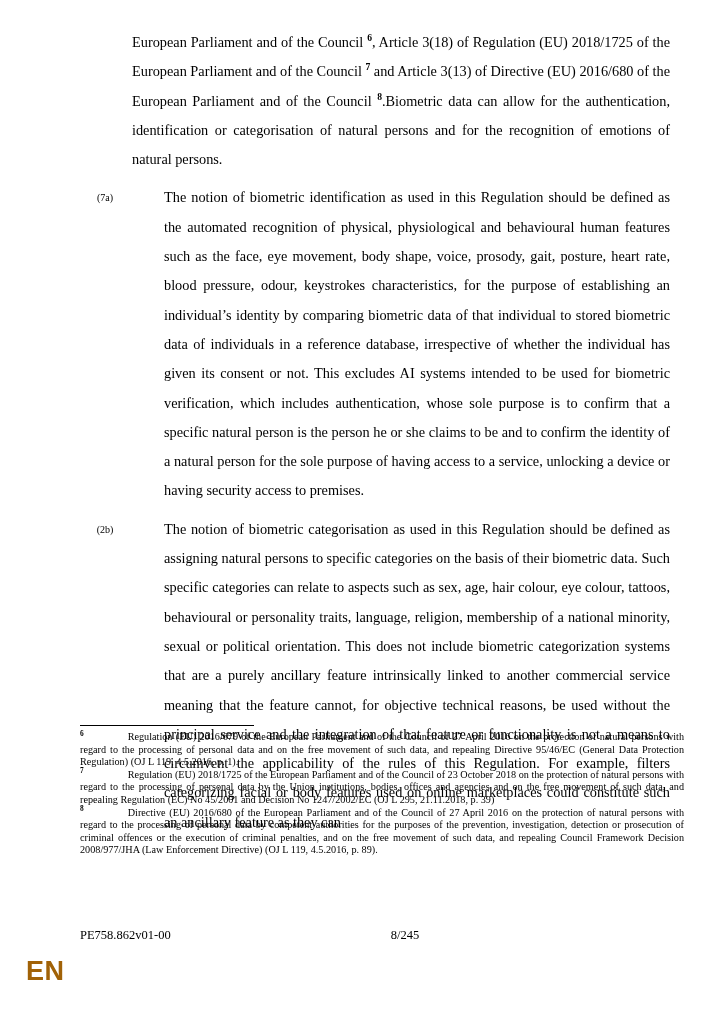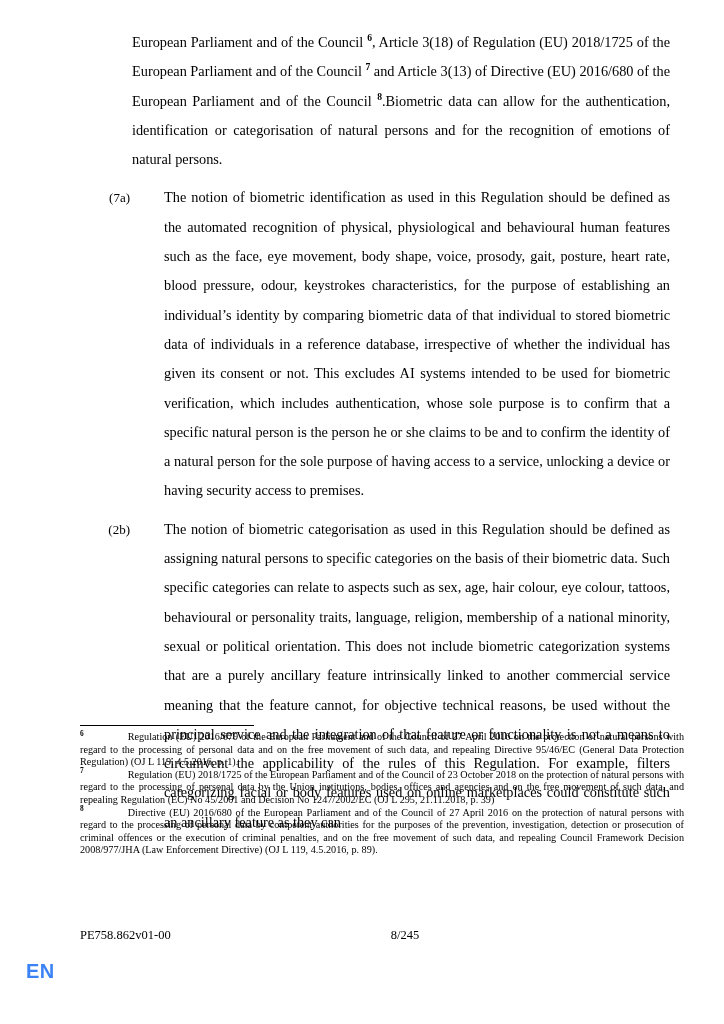--- a/index.html
+++ b/index.html
@@ -41,23 +41,23 @@
 
   .para + .para {
     margin-top: 9px;
   }
 
   .para-marker {
     position: absolute;
     left: 0;
     top: 0;
     width: 50px;
-    font-size: 13px;
+    font-size: 10px;
     line-height: 29.3px;
-    text-align: right;
+    text-align: center;
     white-space: nowrap;
   }
 
   .para-text {
     margin-left: 84px;
     font-size: 14.3px;
     line-height: 29.3px;
     text-align: justify;
     text-justify: inter-word;
     word-spacing: -0.1px;
@@ -125,24 +125,24 @@
   .footer-center { flex: 0 0 150px; text-align: center; }
   .footer-right  { flex: 1 1 auto;  text-align: right; }
 
   
   .lang-marker {
     position: absolute;
     left: 14px;
     top: 955px;
     font-family: "Liberation Sans", "DejaVu Sans", sans-serif;
     font-weight: bold;
-    font-size: 20px;
+    font-size: 27px;
     line-height: 32px;
     letter-spacing: 0.5px;
-    color: #3b82f6;
+    color: #a16207;
   }
 </style>
 </head>
 <body>
 
 <div class="page">
 
   <div class="body-block">
 
     <div class="para para-cont">

